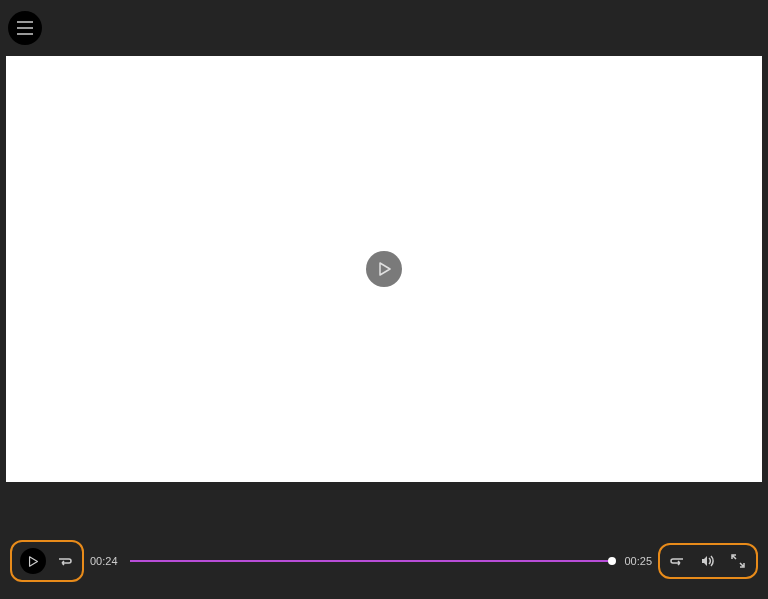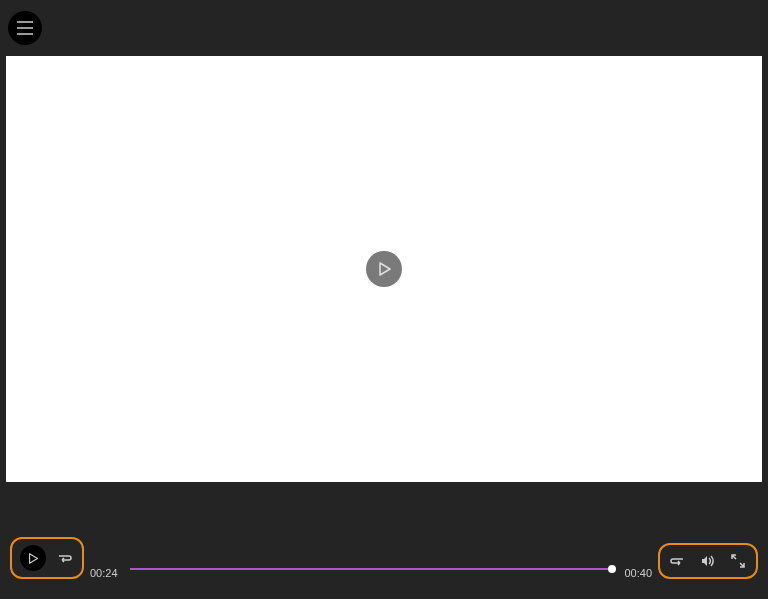--- a/index.html
+++ b/index.html
@@ -63,21 +63,21 @@
       fill: #e0e0e0;
       margin-left: 2px;
     }
     .controls-bar {
       position: absolute;
       bottom: 20px;
       left: 0;
       right: 0;
       height: 36px;
       display: flex;
-      align-items: flex-end;
+      align-items: center;
       padding: 0 10px;
     }
     .left-group {
       display: flex;
       align-items: center;
       border: 2px solid #e88b1a;
       border-radius: 12px;
       padding: 6px 8px;
       gap: 8px;
     }
@@ -185,21 +185,21 @@
   </div>
 
   <span class="time-label">00:24</span>
 
   <div class="progress-wrap">
     <div class="progress-track">
       <div class="progress-thumb"></div>
     </div>
   </div>
 
-  <span class="time-label">00:40</span>
+  <span class="time-label">00:25</span>
 
   <div class="right-group">
     <div class="icon-btn">
       <svg viewBox="0 0 16 16">
         <path d="M13 6 L3 6 A2 2 0 0 0 3 10 L10 10 M10 10 L8 8 M10 10 L8 12"></path>
       </svg>
     </div>
     <div class="icon-btn">
       <svg viewBox="0 0 16 16">
         <path d="M2 6 L4 6 L7 3 L7 13 L4 10 L2 10 Z" fill="#ccc" stroke="none"></path>

